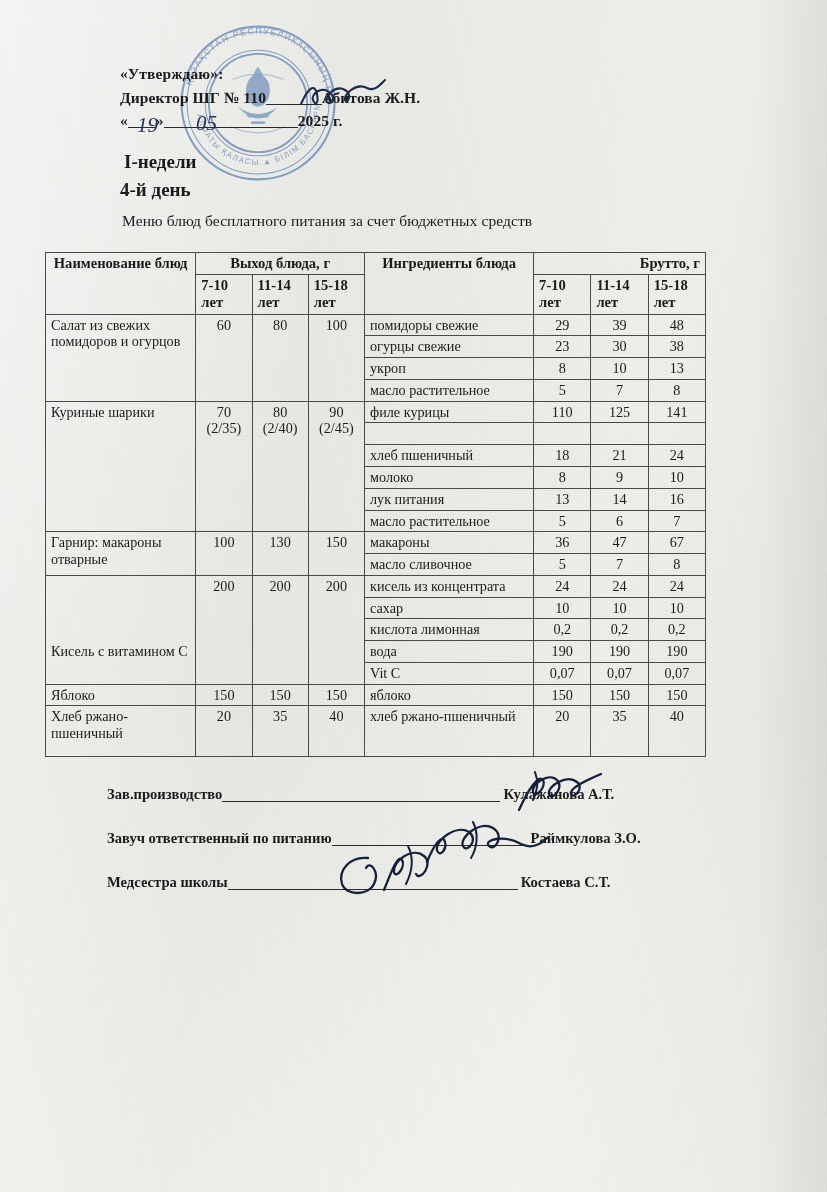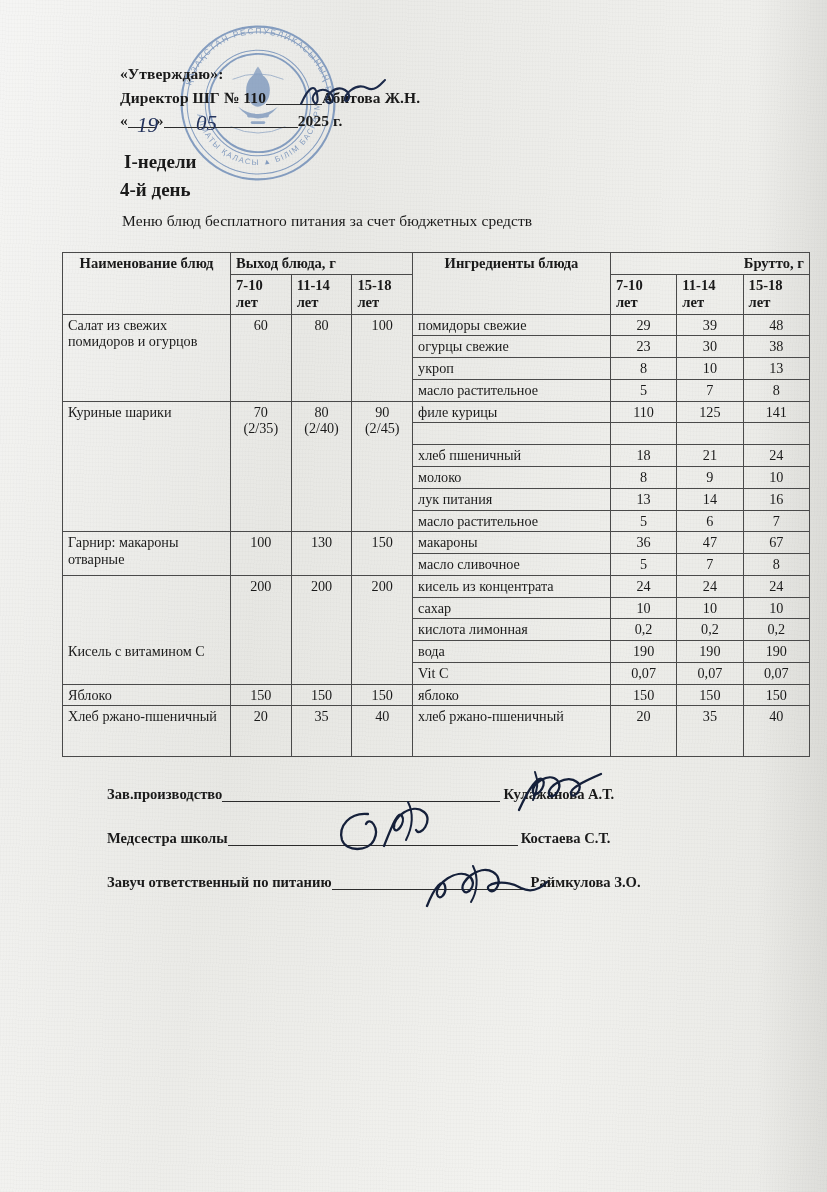--- a/index.html
+++ b/index.html
@@ -61,22 +61,22 @@
     pointer-events:none;opacity:.72;
   }
   
   .hw{position:absolute;pointer-events:none;}
   .hw-dir{left:295px;top:78px;}
   .hw-day{left:133px;top:110px;}
   .hw-mon{left:192px;top:106px;}
 
   
   table.menu{
-    position:absolute;left:62px;top:252px;
-    width:748px;
+    position:absolute;left:45px;top:252px;
+    width:661px;
     border-collapse:collapse;
     font-size:14.2px;
     line-height:1.18;
   }
   table.menu th, table.menu td{
     border:1.15px solid #4a4a4a;
     padding:2px 5px;
     vertical-align:top;
     font-weight:normal;
     background:transparent;
@@ -175,21 +175,21 @@
   <div class="wk">I-недели</div>
   <div>4-й день</div>
 </div>
 
 <div class="doc-title">Меню блюд бесплатного питания  за счет бюджетных средств</div>
 
 <table class="menu">
   <thead>
     <tr>
       <th class="c-name hdr-grp" rowspan="2">Наименование блюд</th>
-      <th class="hdr-grp" colspan="3" style="text-align:left">Выход блюда, г</th>
+      <th class="hdr-grp" colspan="3" style="text-align:center">Выход блюда, г</th>
       <th class="c-ing hdr-grp" rowspan="2">Ингредиенты блюда</th>
       <th class="hdr-grp" colspan="3" style="text-align:right">Брутто, г</th>
     </tr>
     <tr>
       <th class="c-out hdr-sub"><span>7-10</span><br><span>лет</span></th>
       <th class="c-out hdr-sub"><span>11-14</span><br><span>лет</span></th>
       <th class="c-out hdr-sub"><span>15-18</span><br><span>лет</span></th>
       <th class="c-gr hdr-sub"><span>7-10</span><br><span>лет</span></th>
       <th class="c-gr hdr-sub"><span>11-14</span><br><span>лет</span></th>
       <th class="c-gr hdr-sub"><span>15-18</span><br><span>лет</span></th>
@@ -347,29 +347,29 @@
 
   <div class="sig-row">
     <span class="sig-lbl">Зав.производство</span><span class="sig-line sl1"></span><span class="sig-name">Кулажанова А.Т.</span>
     <svg class="hw-sig1" width="110" height="46" viewBox="0 0 110 46">
       <path d="M14 40 C24 18 34 4 38 10 C42 16 30 30 28 22 C26 14 44 2 52 10 C60 18 46 32 44 24 C42 16 62 4 72 12 C80 18 68 30 66 24 C64 18 82 10 96 4" stroke="#15203a" stroke-width="2.3" fill="none" stroke-linecap="round"></path>
       <path d="M30 2 C34 12 32 22 28 30" stroke="#15203a" stroke-width="2" fill="none" stroke-linecap="round"></path>
     </svg>
   </div>
 
   <div class="sig-row">
+    <span class="sig-lbl">Завуч  ответственный  по  питанию</span><span class="sig-line sl2"></span><span class="sig-name">Раймкулова З.О.</span>
+    <svg class="hw-sig2" width="140" height="52" viewBox="0 0 140 52">
+      <path d="M10 44 C18 24 26 16 28 24 C30 32 22 40 20 32 C18 22 40 6 52 14 C62 21 50 36 46 28 C42 20 62 2 76 10 C88 17 78 34 72 28 C66 22 86 16 104 26 C114 31 122 28 130 20" stroke="#15203a" stroke-width="2.3" fill="none" stroke-linecap="round"></path>
+      <path d="M56 4 C62 16 60 30 54 40" stroke="#15203a" stroke-width="2" fill="none" stroke-linecap="round"></path>
+    </svg>
+  </div>
+
+  <div class="sig-row">
     <span class="sig-lbl">Медсестра  школы</span><span class="sig-line sl3"></span><span class="sig-name">Костаева С.Т.</span>
     <svg class="hw-sig3" width="160" height="62" viewBox="0 0 160 62">
       <path d="M46 18 C28 16 16 30 20 44 C24 56 46 56 52 44 C58 32 48 20 44 28" stroke="#15203a" stroke-width="2.3" fill="none" stroke-linecap="round"></path>
       <path d="M62 50 C70 30 76 14 80 20 C84 26 74 40 72 32 C70 22 90 6 102 16 C112 24 98 42 94 34" stroke="#15203a" stroke-width="2.3" fill="none" stroke-linecap="round"></path>
       <path d="M86 6 C92 18 90 32 84 44" stroke="#15203a" stroke-width="2" fill="none" stroke-linecap="round"></path>
     </svg>
   </div>
 
-  <div class="sig-row">
-    <span class="sig-lbl">Завуч  ответственный  по  питанию</span><span class="sig-line sl2"></span><span class="sig-name">Раймкулова З.О.</span>
-    <svg class="hw-sig2" width="140" height="52" viewBox="0 0 140 52">
-      <path d="M10 44 C18 24 26 16 28 24 C30 32 22 40 20 32 C18 22 40 6 52 14 C62 21 50 36 46 28 C42 20 62 2 76 10 C88 17 78 34 72 28 C66 22 86 16 104 26 C114 31 122 28 130 20" stroke="#15203a" stroke-width="2.3" fill="none" stroke-linecap="round"></path>
-      <path d="M56 4 C62 16 60 30 54 40" stroke="#15203a" stroke-width="2" fill="none" stroke-linecap="round"></path>
-    </svg>
-  </div>
-
 </div>
 
 </body></html>

